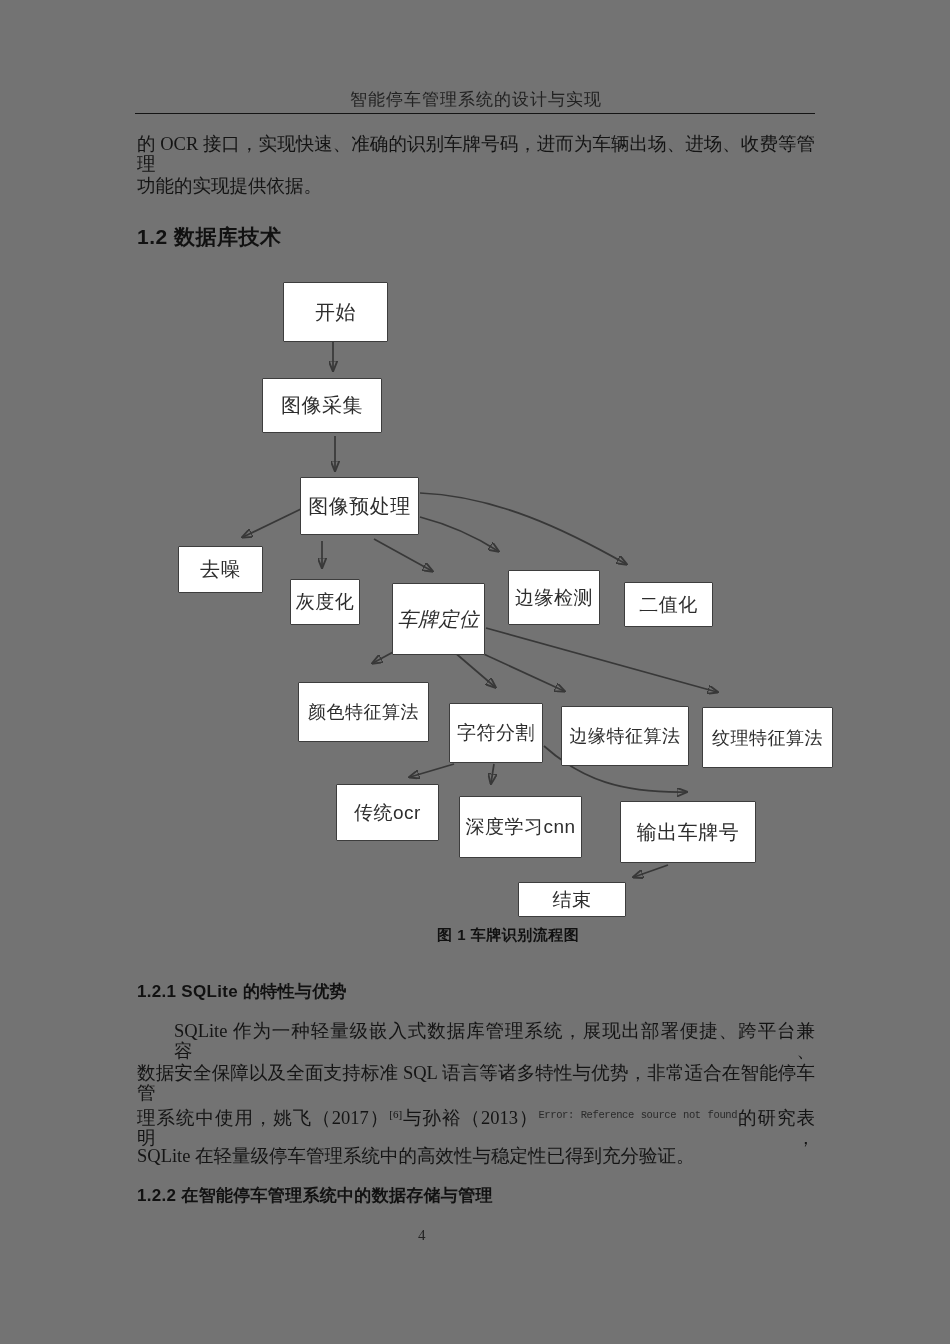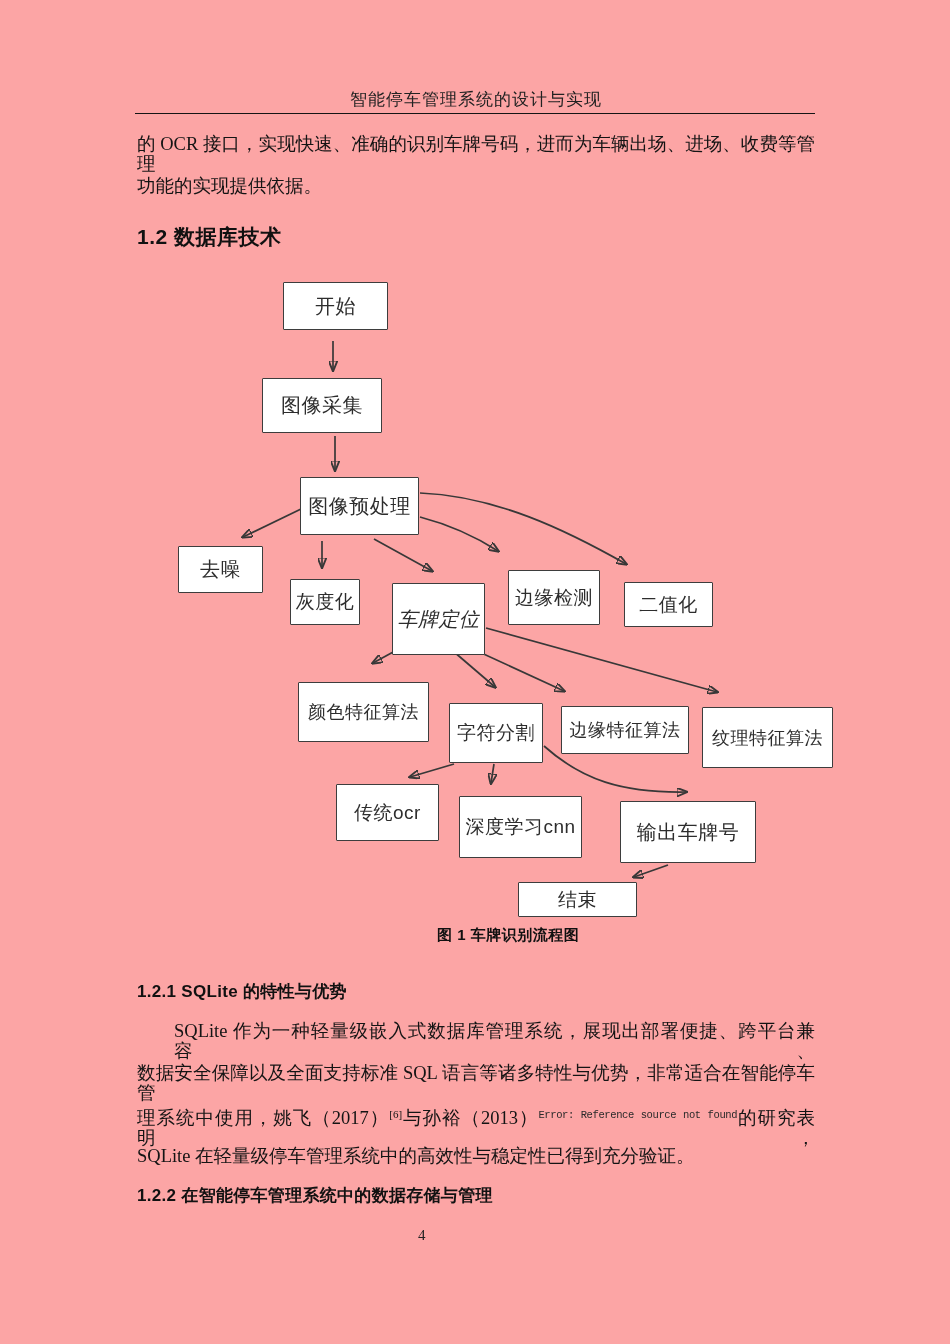--- a/index.html
+++ b/index.html
@@ -1,19 +1,19 @@
 <!DOCTYPE html>
 <html><head>
 <meta charset="utf-8">
 <style>
   html,body{margin:0;padding:0;background:#ffffff;}
   .page{
     position:relative;
     width:950px;height:1344px;
-    background:#fca5a5;
+    background:#737373;
     font-family:"Liberation Serif","DejaVu Serif",serif;
     color:#1a1a1a;
     overflow:hidden;
   }
   .abs{position:absolute;}
   .header-title{
     top:88px;left:137px;width:678px;
     text-align:center;
     font-size:17px;letter-spacing:1px;
     color:#222;
@@ -118,36 +118,36 @@
         <path d="M406,645 L373,663" marker-end="url(#arrow)"></path>
         <path d="M446,645 L495,687" marker-end="url(#arrow)"></path>
         <path d="M464,645 L564,691" marker-end="url(#arrow)"></path>
         <path d="M486,628 L717,692" marker-end="url(#arrow)"></path>
         <path d="M454,764 L410,777" marker-end="url(#arrow)"></path>
         <path d="M494,764 L491,783" marker-end="url(#arrow)"></path>
         <path d="M544,746 C582,780 622,793 686,792" marker-end="url(#arrow)"></path>
         <path d="M668,865 L634,877" marker-end="url(#arrow)"></path>
       </svg>
 
-  <div class="fc-node" style="left: 283px; top: 282px; width: 105px; height: 48px; font-size: 20px;">开始</div>
+  <div class="fc-node" style="left: 283px; top: 282px; width: 105px; height: 60px; font-size: 20px;">开始</div>
       <div class="fc-node" style="left: 262px; top: 378px; width: 120px; height: 55px; font-size: 20px;">图像采集</div>
       <div class="fc-node" style="left: 300px; top: 477px; width: 119px; height: 58px; font-size: 20px;">图像预处理</div>
       <div class="fc-node" style="left: 178px; top: 546px; width: 85px; height: 47px; font-size: 20px;">去噪</div>
       <div class="fc-node" style="left: 290px; top: 579px; width: 70px; height: 46px; font-size: 19px;">灰度化</div>
       <div class="fc-node" style="left: 392px; top: 583px; width: 93px; height: 72px; font-size: 20px; font-style: italic;">车牌定位</div>
       <div class="fc-node" style="left: 508px; top: 570px; width: 92px; height: 55px; font-size: 19px;">边缘检测</div>
       <div class="fc-node" style="left: 624px; top: 582px; width: 89px; height: 45px; font-size: 19px;">二值化</div>
       <div class="fc-node" style="left: 298px; top: 682px; width: 131px; height: 60px; font-size: 18px;">颜色特征算法</div>
       <div class="fc-node" style="left: 449px; top: 703px; width: 94px; height: 60px; font-size: 19px;">字符分割</div>
-      <div class="fc-node" style="left: 561px; top: 706px; width: 128px; height: 48px; font-size: 18px;">边缘特征算法</div>
+      <div class="fc-node" style="left: 561px; top: 706px; width: 128px; height: 60px; font-size: 18px;">边缘特征算法</div>
       <div class="fc-node" style="left: 702px; top: 707px; width: 131px; height: 61px; font-size: 18px;">纹理特征算法</div>
       <div class="fc-node" style="left: 336px; top: 784px; width: 103px; height: 57px; font-size: 19px;">传统ocr</div>
       <div class="fc-node" style="left: 459px; top: 796px; width: 123px; height: 62px; font-size: 19px;">深度学习cnn</div>
       <div class="fc-node" style="left: 620px; top: 801px; width: 136px; height: 62px; font-size: 20px;">输出车牌号</div>
-      <div class="fc-node" style="left: 518px; top: 882px; width: 119px; height: 35px; font-size: 19px;">结束</div>
+      <div class="fc-node" style="left: 518px; top: 882px; width: 108px; height: 35px; font-size: 19px;">结束</div>
     </div>
 
   <div class="abs figure-caption">图 1  车牌识别流程图</div>
 
   <div class="abs h-level3" style="top:980px;">1.2.1 SQLite 的特性与优势</div>
 
   <div class="abs body-line jfull indent1" style="top:1021px;">SQLite 作为一种轻量级嵌入式数据库管理系统，展现出部署便捷、跨平台兼容、</div>
   <div class="abs body-line jfull" style="top:1063px;">数据安全保障以及全面支持标准 SQL 语言等诸多特性与优势，非常适合在智能停车管</div>
   <div class="abs body-line jfull" style="top:1104px;">
     <span>理系统中使用，姚飞（2017）</span><sup class="ref-num">[6]</sup><span>与孙裕（2013）</span><sup class="ref-err">Error: Reference source not found</sup><span>的研究表明，</span>

